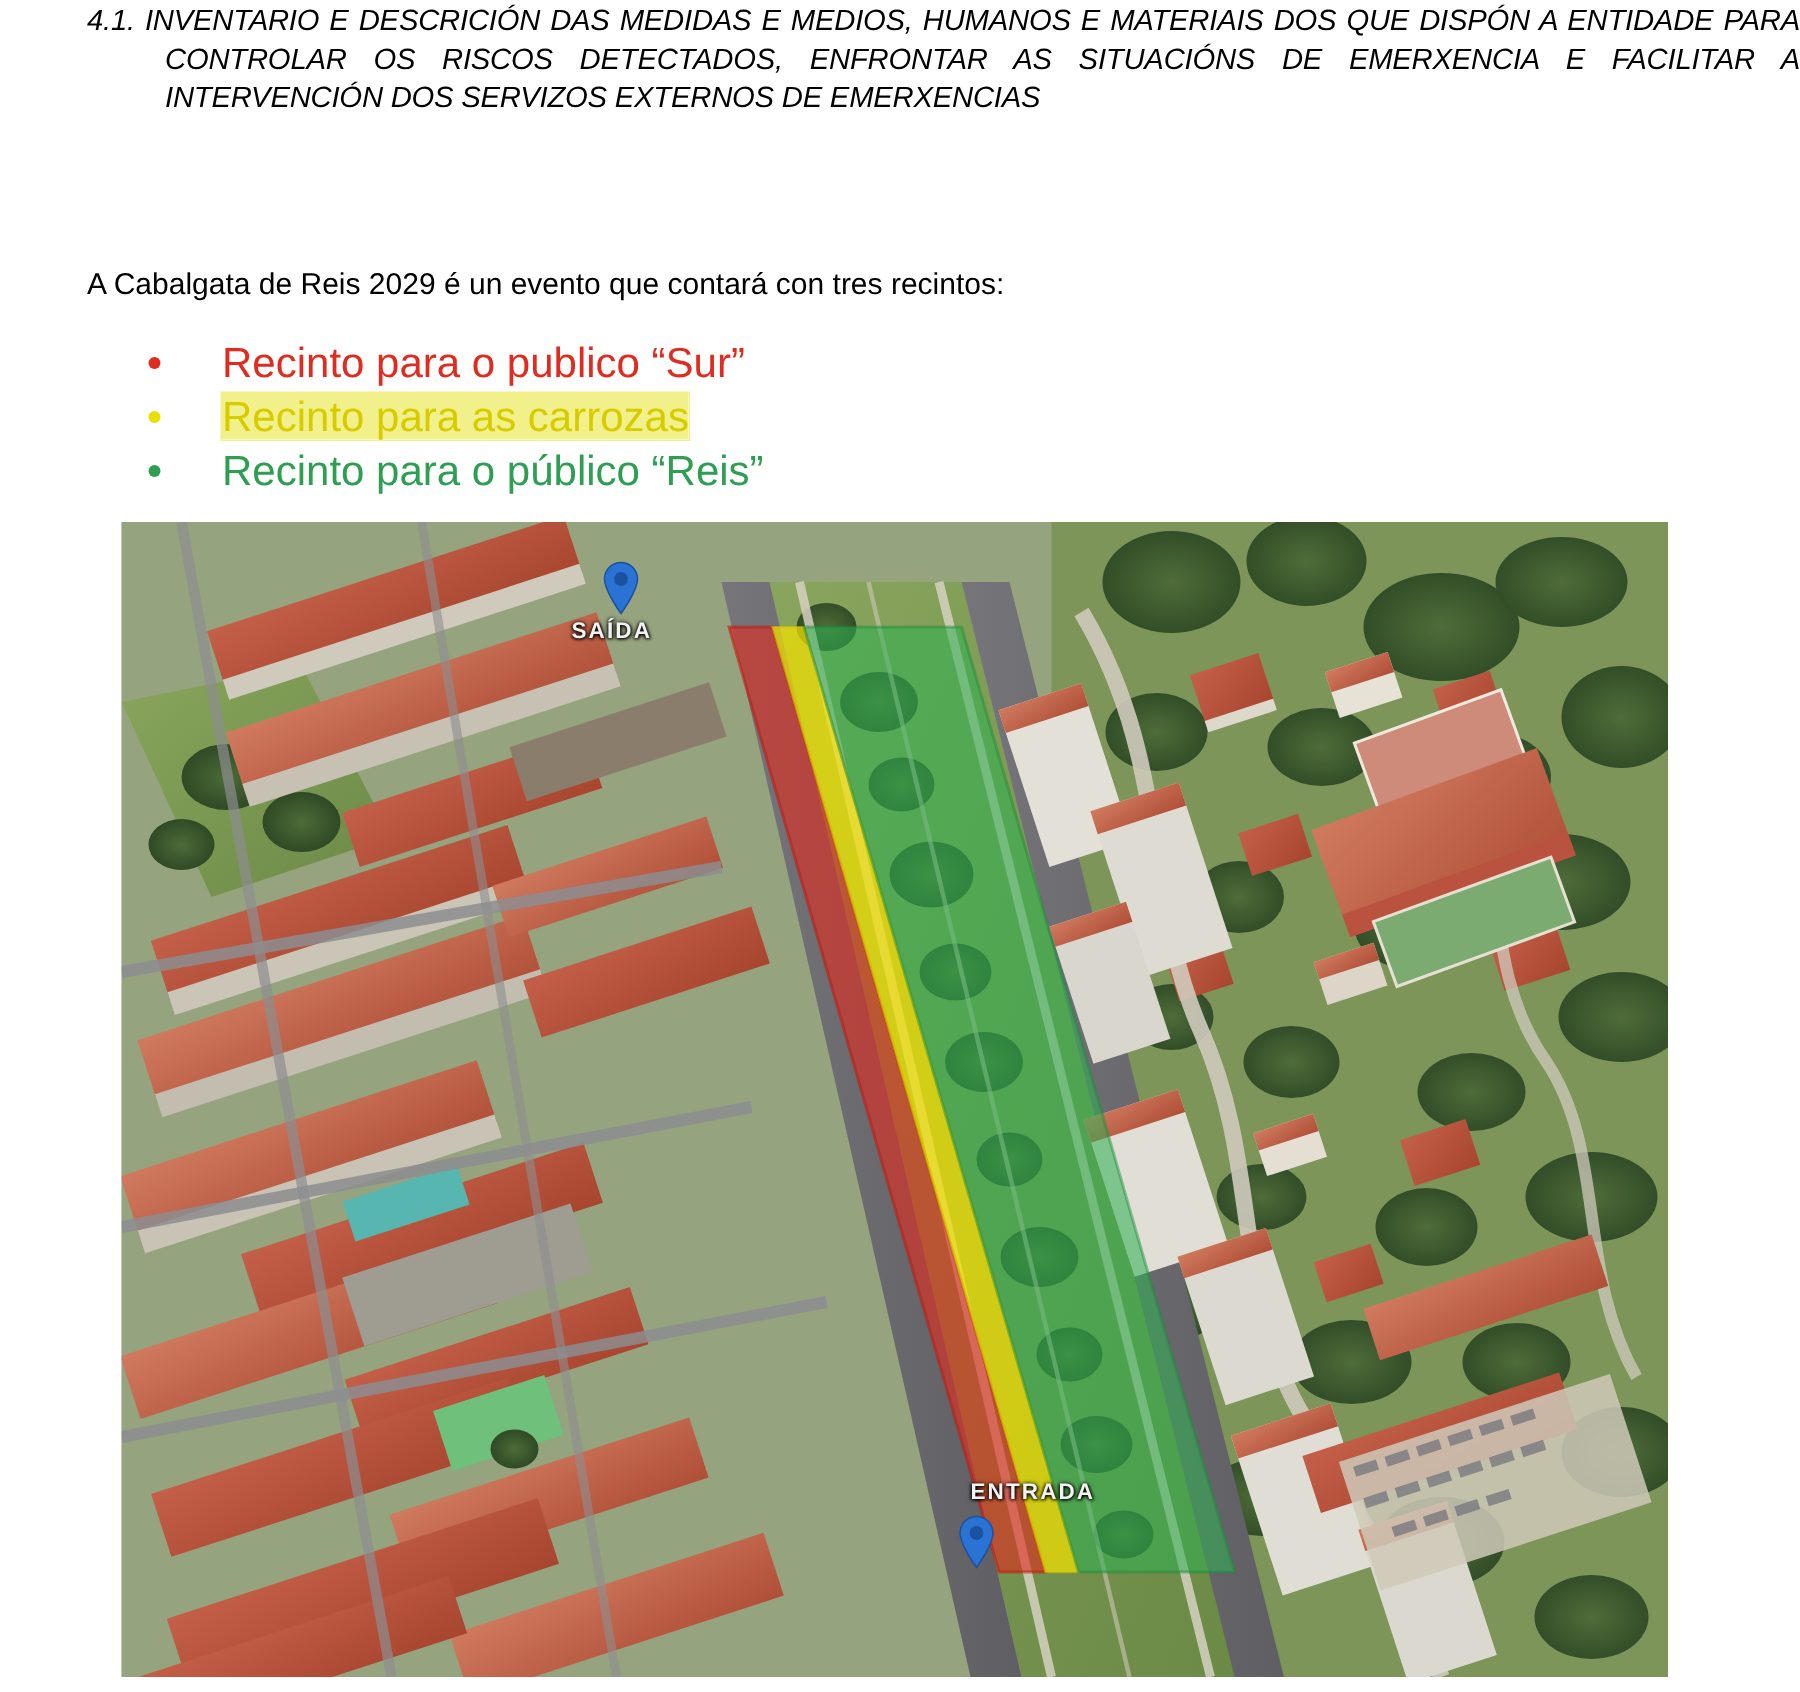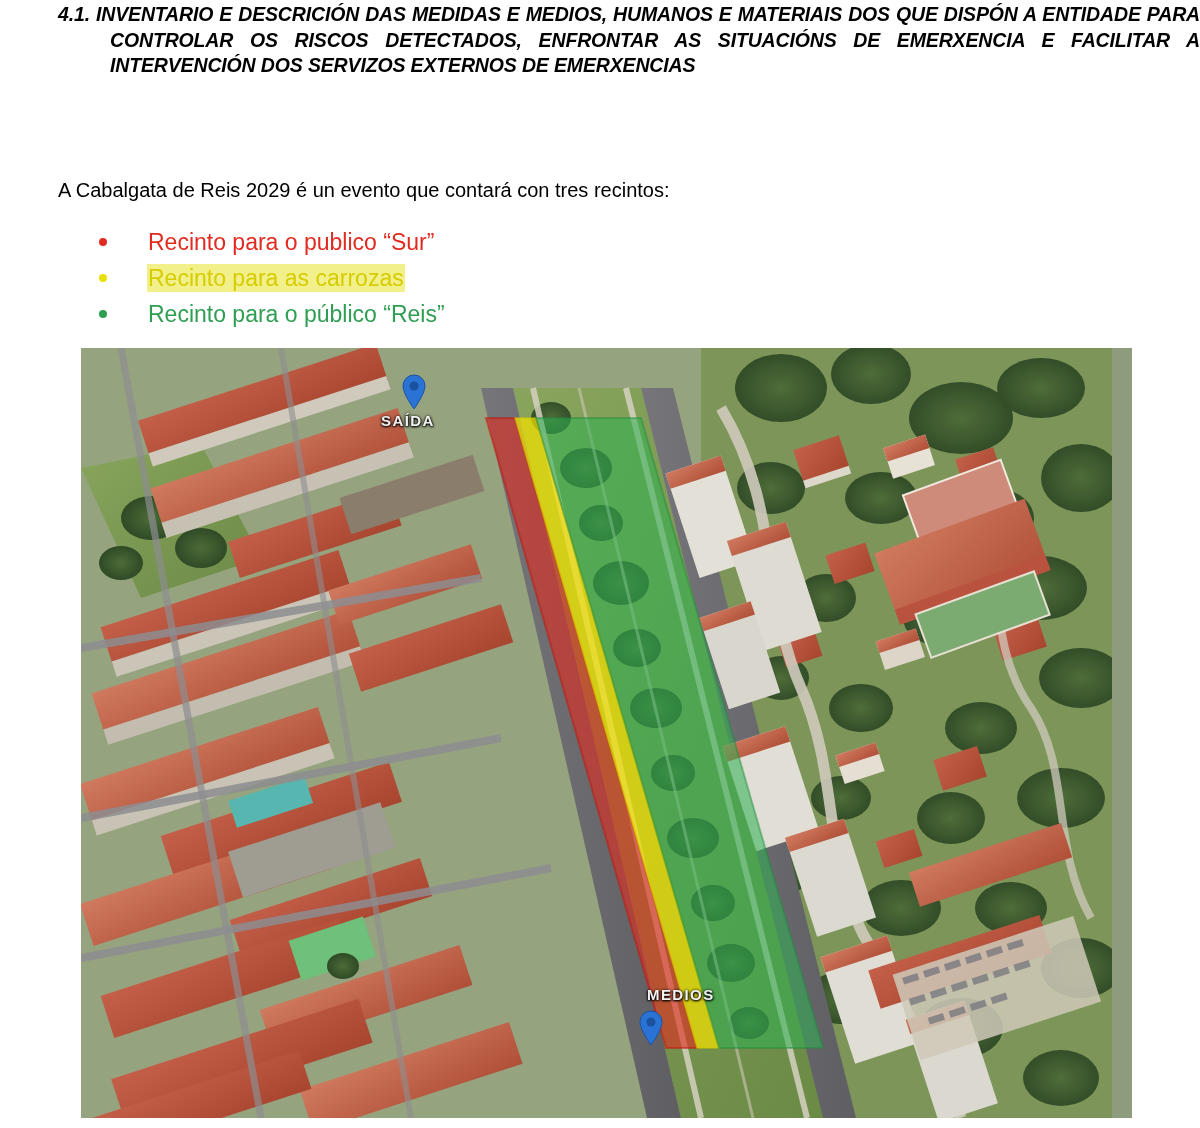--- a/index.html
+++ b/index.html
@@ -18,21 +18,21 @@
   }
 
   
   .heading {
     position: absolute;
     left: 58px;
     top: 2px;
     width: 1090px;
     font-size: 19.5px;
     line-height: 25.5px;
-    font-weight: bold;
+    font-weight: normal;
     font-style: italic;
     letter-spacing: -0.15px;
     text-align: justify;
     text-justify: inter-word;
     padding-left: 52px;
     text-indent: -52px;
     color: #000;
   }
 
   
@@ -50,21 +50,21 @@
   .bullets {
     position: absolute;
     left: 58px;
     top: 224px;
     width: 700px;
   }
   .bullet-row {
     position: relative;
     height: 36px;
     padding-left: 90px;
-    font-size: 23px;
+    font-size: 28px;
     line-height: 36px;
     white-space: nowrap;
   }
   .bullet-dot {
     position: absolute;
     left: 41px;
     top: 50%;
     width: 8px;
     height: 8px;
     margin-top: -4px;
@@ -76,21 +76,20 @@
 
   
   .map-frame {
     position: absolute;
     left: 81px;
     top: 348px;
     width: 1031px;
     height: 770px;
     overflow: hidden;
     background: #8f9b7d;
-    padding-left: 20px;
   }
   .map-svg {
     position: absolute;
     left: 0;
     top: 0;
     width: 1031px;
     height: 770px;
     display: block;
   }
   .map-label {
@@ -457,15 +456,15 @@
   <svg class="map-pin saida" viewBox="0 0 26 36">
     <path d="M13 35 C13 35 24 20 24 12 A11 11 0 0 0 2 12 C2 20 13 35 13 35 Z" fill="#2a72d4" stroke="#1b52a0" stroke-width="1"></path>
     <circle cx="13" cy="12" r="4.6" fill="#1b52a0"></circle>
   </svg>
   <div class="map-label saida">SAÍDA</div>
 
   <svg class="map-pin entrada" viewBox="0 0 26 36">
     <path d="M13 35 C13 35 24 20 24 12 A11 11 0 0 0 2 12 C2 20 13 35 13 35 Z" fill="#2a72d4" stroke="#1b52a0" stroke-width="1"></path>
     <circle cx="13" cy="12" r="4.6" fill="#1b52a0"></circle>
   </svg>
-  <div class="map-label entrada">MEDIOS</div>
+  <div class="map-label entrada">ENTRADA</div>
 
 </div>
 
 </body></html>

